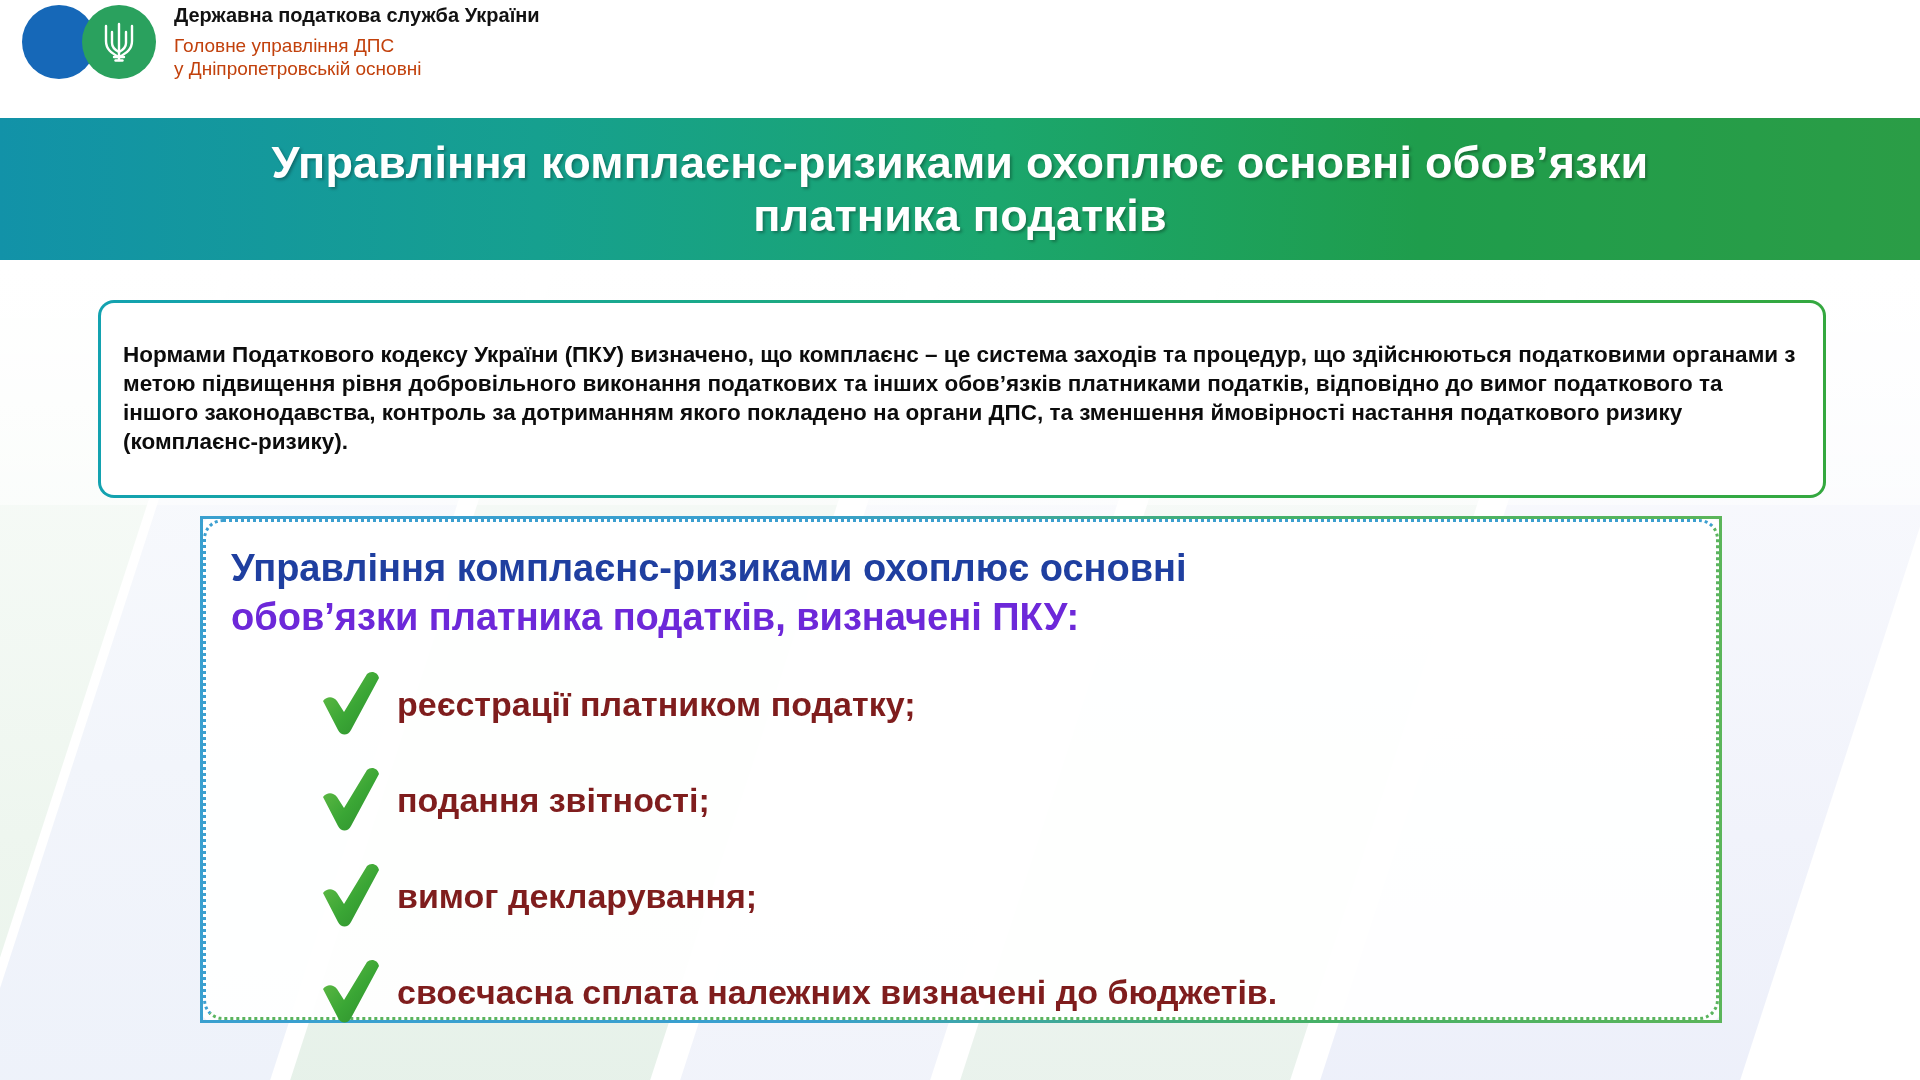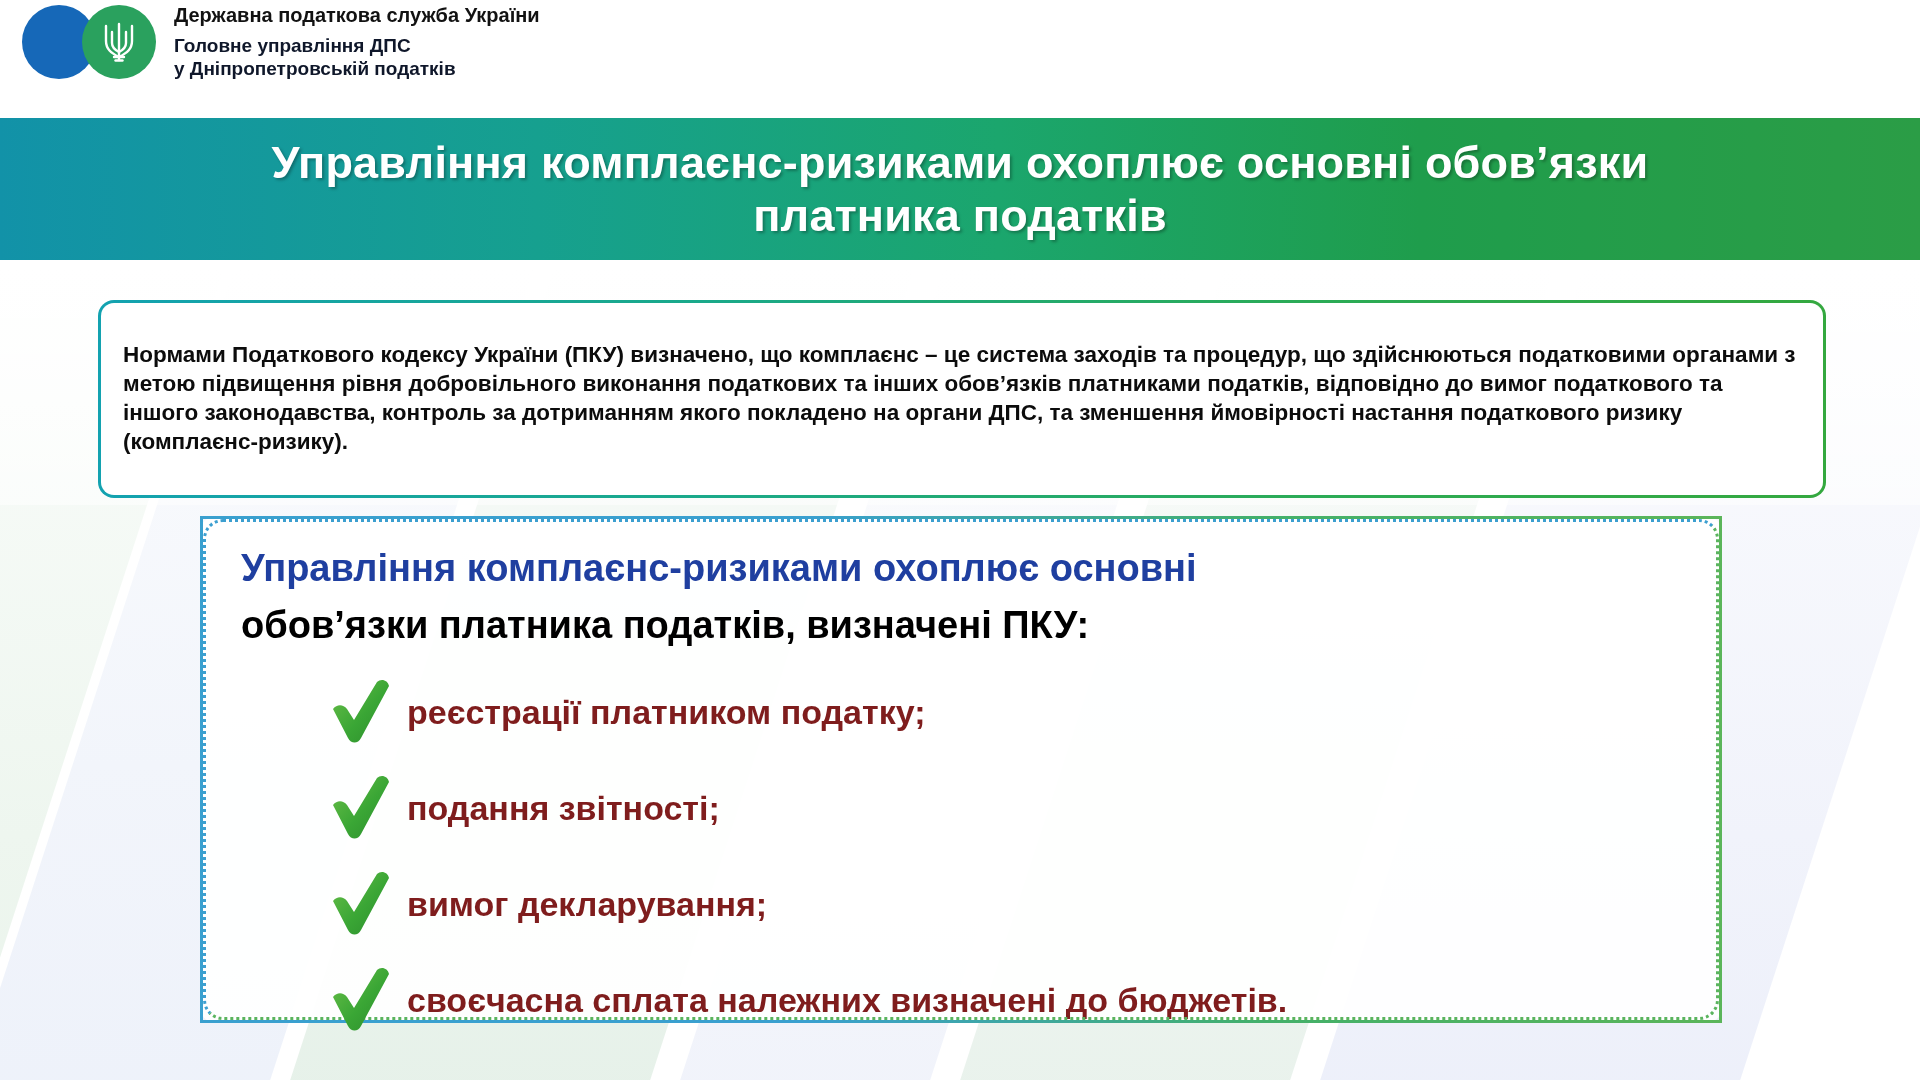--- a/index.html
+++ b/index.html
@@ -93,22 +93,22 @@
     line-height: 1.22;
   }
   .brand-line-1 {
     font-size: 20px;
     font-weight: bold;
     color: #121212;
     white-space: nowrap;
   }
   .brand-line-2, .brand-line-3 {
     font-size: 19px;
-    font-weight: bold;
-    color: #0f172a;
+    font-weight: normal;
+    color: #c2410c;
     white-space: nowrap;
   }
   .brand-line-2 { margin-top: 7px; }
 
   
   .title-banner {
     position: absolute;
     left: 0;
     top: 118px;
     width: 1920px;
@@ -160,39 +160,39 @@
     left: 200px;
     top: 516px;
     width: 1522px;
     height: 507px;
     box-sizing: border-box;
     border-radius: 16px;
     border: 3px dotted #3aa0cf;
     border-image: repeating-linear-gradient(90deg,#3aa0cf 0 40%, #43b06a 70%, #5bb55a 100%) 1;
     background: rgba(255,255,255,0.93);
     z-index: 4;
-    padding: 20px 30px 0 30px;
+    padding: 20px 30px 0 20px;
   }
   .list-card-inner {
     position: absolute;
     inset: 0;
     border-radius: 20px;
     border: 3px dotted;
     border-color: #3c9fd0 #5ab45e #5ab45e #3c9fd0;
     pointer-events: none;
   }
 
   .list-heading {
     font-size: 38px;
     font-weight: bold;
     line-height: 1.12;
     margin: 8px 0 0 8px;
   }
   .lh-line1 { color: #1f3fa0; display: block; }
-  .lh-line2 { color: #000000; display: block; margin-top: 14px; }
+  .lh-line2 { color: #6d28d9; display: block; margin-top: 6px; }
 
   .check-list {
     margin: 18px 0 0 0;
     padding: 0;
     list-style: none;
   }
   .check-item {
     display: flex;
     align-items: center;
     height: 96px;
@@ -241,21 +241,21 @@
             <path d="M26 13 L26 24 C26 29 23 31 19 33"></path>
             <path d="M14 38 L24 38"></path>
             <path d="M15.5 41.5 L22.5 41.5"></path>
           </g>
         </svg>
       </div>
     </div>
     <div class="brand-text">
       <div class="brand-line-1">Державна податкова служба України</div>
       <div class="brand-line-2">Головне управління ДПС</div>
-      <div class="brand-line-3">у Дніпропетровській податків</div>
+      <div class="brand-line-3">у Дніпропетровській основні</div>
     </div>
   </header>
 
   <div class="title-banner">
     <div class="title-text">Управління комплаєнс-ризиками охоплює основні обов’язки платника податків</div>
   </div>
 
   <section class="def-card">
     <p class="def-text">Нормами Податкового кодексу України (ПКУ) визначено, що комплаєнс – це система заходів та процедур, що здійснюються податковими органами з метою підвищення рівня добровільного виконання податкових та інших обов’язків платниками податків, відповідно до вимог податкового та іншого законодавства, контроль за дотриманням якого покладено на органи ДПС, та зменшення ймовірності настання податкового ризику (комплаєнс-ризику).</p>
   </section>

